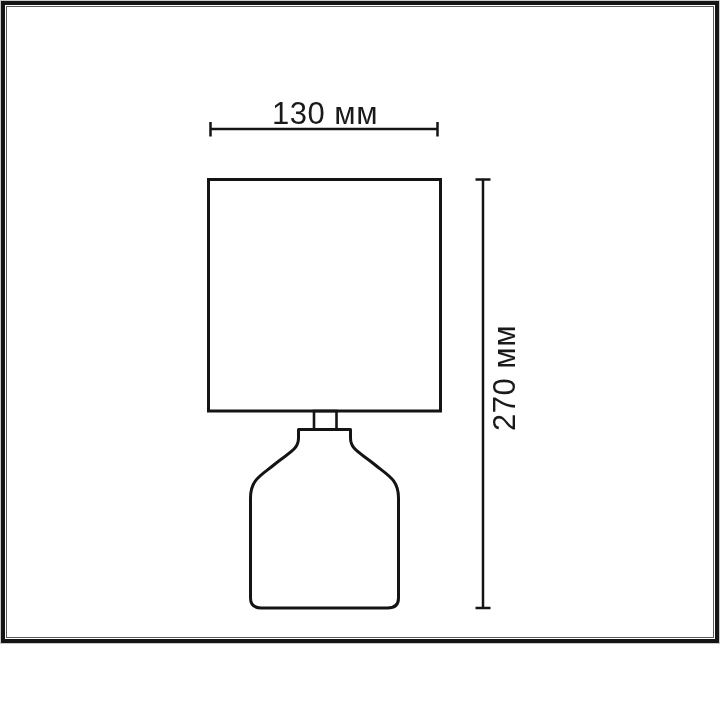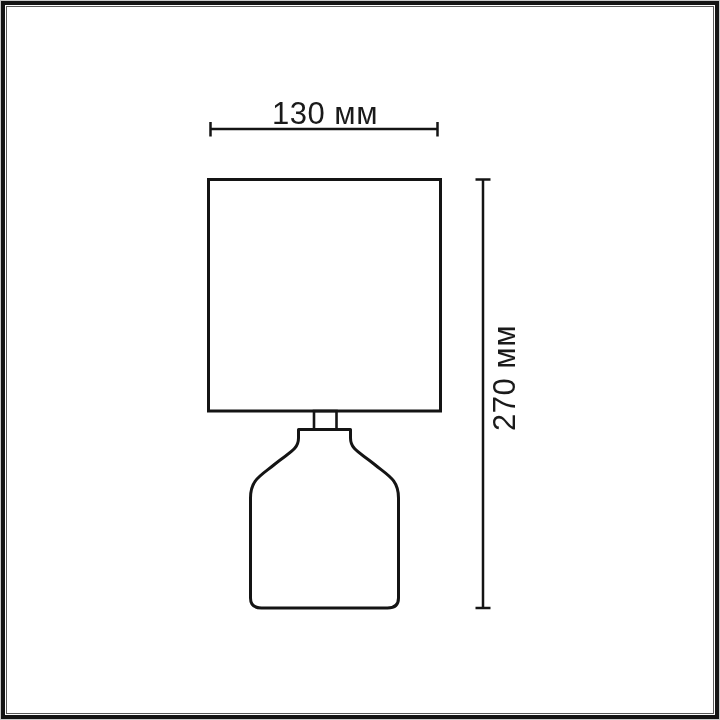--- a/index.html
+++ b/index.html
@@ -6,21 +6,21 @@
     margin: 0;
     padding: 0;
     background: #ffffff;
     width: 720px;
     height: 720px;
     font-family: "Liberation Sans", sans-serif;
   }
   .canvas {
     position: relative;
     width: 720px;
-    height: 720px;
+    height: 644px;
     background: #ffffff;
     overflow: hidden;
   }
   
   .frame-outer {
     position: absolute;
     inset: 0;
     border: 1px solid #c9c9c9;
     box-sizing: border-box;
     pointer-events: none;

